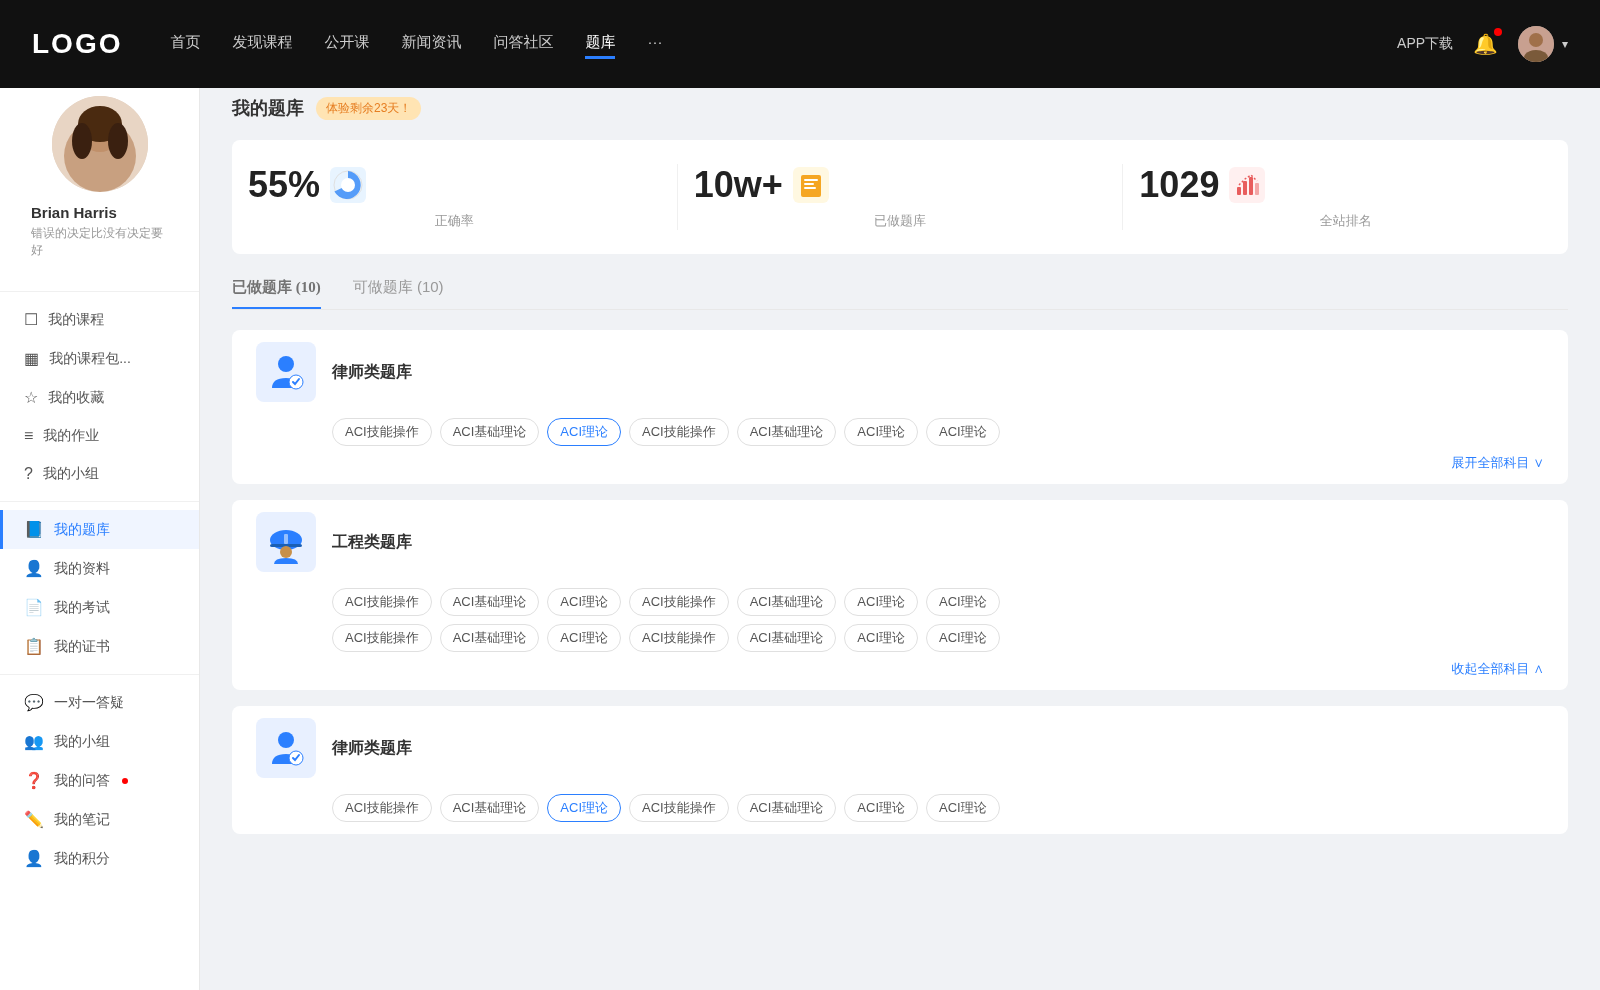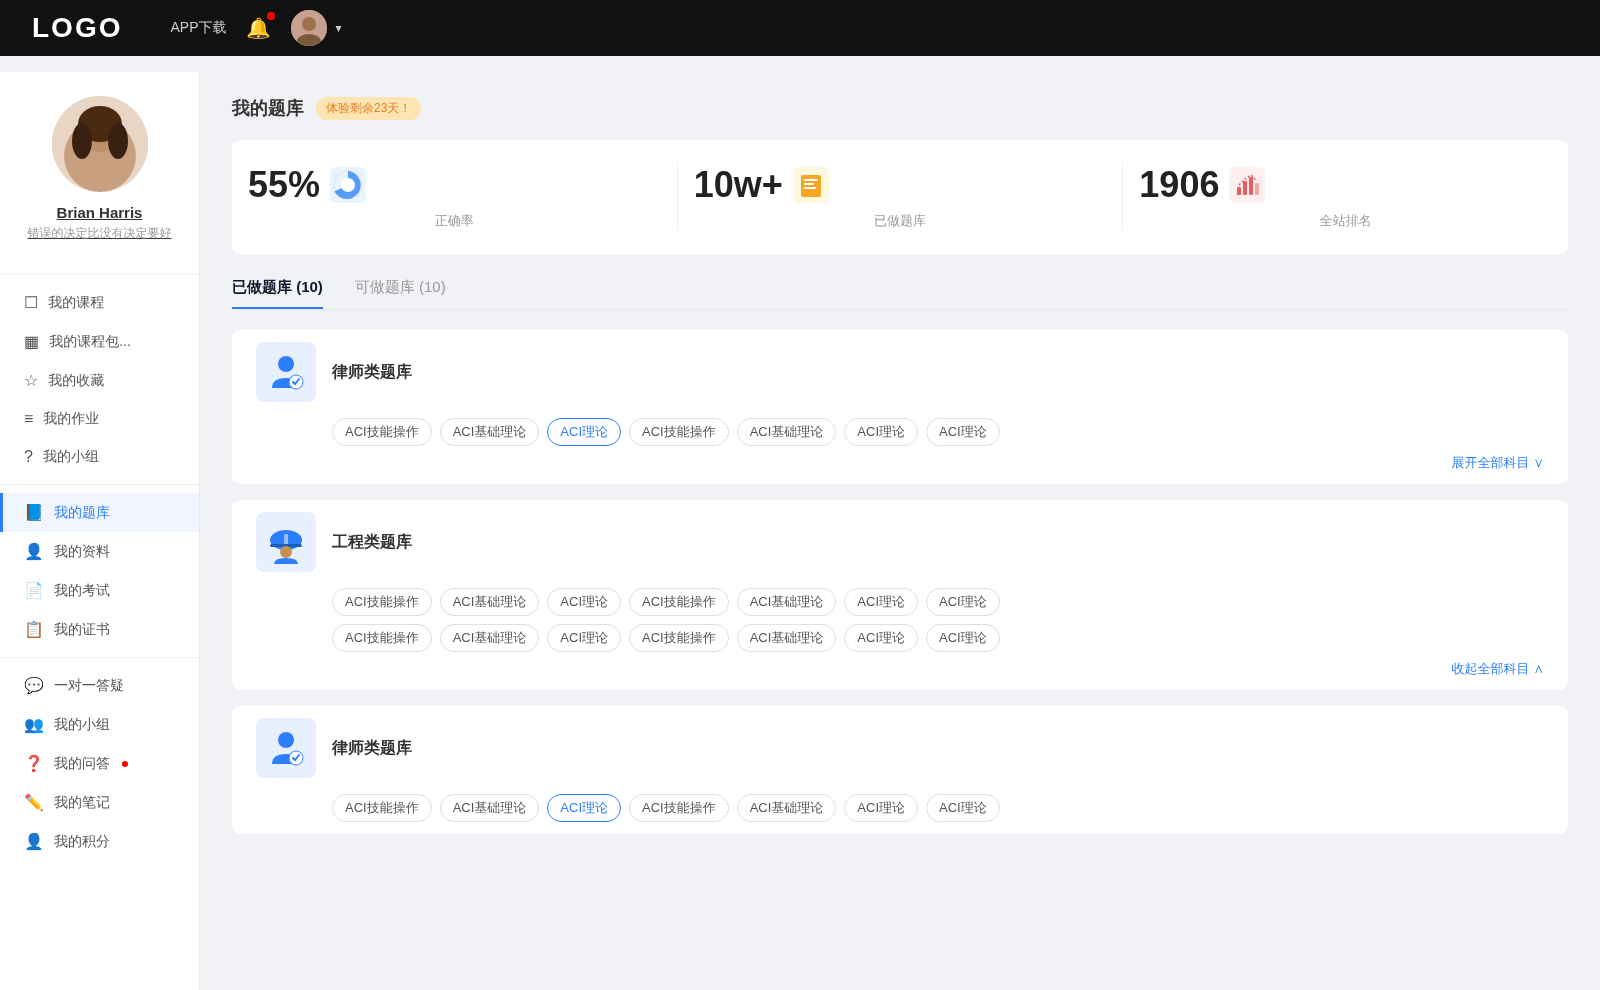--- a/index.html
+++ b/index.html
@@ -1,21 +1,21 @@
 <!DOCTYPE html>
 <html><head>
   <meta charset="utf-8">
   <style>
     * { box-sizing: border-box; margin: 0; padding: 0; }
     body { font-family: -apple-system, BlinkMacSystemFont, "PingFang SC", "Microsoft YaHei", sans-serif; background: #f0f2f5; color: #333; }
 
     
     .topnav {
       background: #111;
-      height: 56px;
+      height: 88px;
       display: flex;
       align-items: center;
       padding: 0 32px;
       position: fixed;
       top: 0; left: 0; right: 0;
       z-index: 100;
     }
     .topnav-logo {
       color: #fff;
       font-size: 28px;
@@ -87,23 +87,22 @@
     
     .sidebar {
       width: 200px;
       background: #fff;
       padding: 24px 0;
       flex-shrink: 0;
       border-right: 1px solid #e8e8e8;
       min-height: calc(100vh - 72px);
     }
     .sidebar-profile {
-      text-align: center;
-      padding: 0 8px 24px;
-      text-decoration: underline;
+      text-align: left;
+      padding: 0 31px 24px;
     }
     .sidebar-name {
       font-size: 15px;
       font-weight: 600;
       color: #333;
     }
     .sidebar-bio {
       font-size: 12px;
       color: #999;
       margin-top: 4px;
@@ -214,23 +213,24 @@
       padding-bottom: 0;
     }
     .tab-item {
       font-size: 15px;
       color: #999;
       cursor: pointer;
       padding-bottom: 10px;
       border-bottom: 2px solid transparent;
     }
     .tab-item.active {
-      color: #0f172a;
+      color: #737373;
       border-bottom: 2px solid #2b7fff;
       font-weight: 600;
+      font-family: Liberation Serif, serif;
     }
 
     
     .qbank-card {
       background: #fff;
       border-radius: 8px;
       padding: 12px 24px;
       margin-bottom: 16px;
     }
     .qbank-card-header {
@@ -285,20 +285,29 @@
       margin-left: 76px;
       margin-top: 8px;
     }
     .stat-icon-pie { background: #e8f4ff; border-radius: 6px; }
   </style>
 </head>
 <body>
 
 <nav class="topnav">
   <div class="topnav-logo">LOGO</div>
+  <div class="topnav-links">
+    <span class="topnav-link">首页</span>
+    <span class="topnav-link">发现课程</span>
+    <span class="topnav-link">公开课</span>
+    <span class="topnav-link">新闻资讯</span>
+    <span class="topnav-link">问答社区</span>
+    <span class="topnav-link active">题库</span>
+    <span class="topnav-link">···</span>
+  </div>
   <div class="topnav-right">
     <span class="topnav-app-btn">APP下载</span>
     <span class="bell-icon">
       🔔
       <span class="bell-badge"></span>
     </span>
     <div class="avatar-wrapper">
       <div class="avatar-img">
         <svg viewBox="0 0 36 36" xmlns="http://www.w3.org/2000/svg">
           <rect width="36" height="36" fill="#c8a090"></rect>
@@ -433,21 +442,21 @@
               <rect x="7" y="12" width="10" height="2" rx="1" fill="white"></rect>
               <rect x="7" y="16" width="12" height="2" rx="1" fill="white"></rect>
             </svg>
           </div>
         </div>
         <div class="stat-label">已做题库</div>
       </div>
 
       <div class="stat-item">
         <div class="stat-value-row">
-          <span class="stat-value">1906</span>
+          <span class="stat-value">1029</span>
           <div class="stat-icon" style="background:#fff0f0;border-radius:6px;">
             <svg width="28" height="28" viewBox="0 0 28 28">
               <rect x="4" y="16" width="4" height="8" rx="1" fill="#e85d5d"></rect>
               <rect x="10" y="10" width="4" height="14" rx="1" fill="#e85d5d"></rect>
               <rect x="16" y="6" width="4" height="18" rx="1" fill="#e85d5d"></rect>
               <rect x="22" y="12" width="4" height="12" rx="1" fill="#e85d5d" opacity="0.5"></rect>
               <polyline points="6,14 12,8 18,4 24,10" fill="none" stroke="#e85d5d" stroke-width="1.5" stroke-dasharray="2,2"></polyline>
             </svg>
           </div>
         </div>

